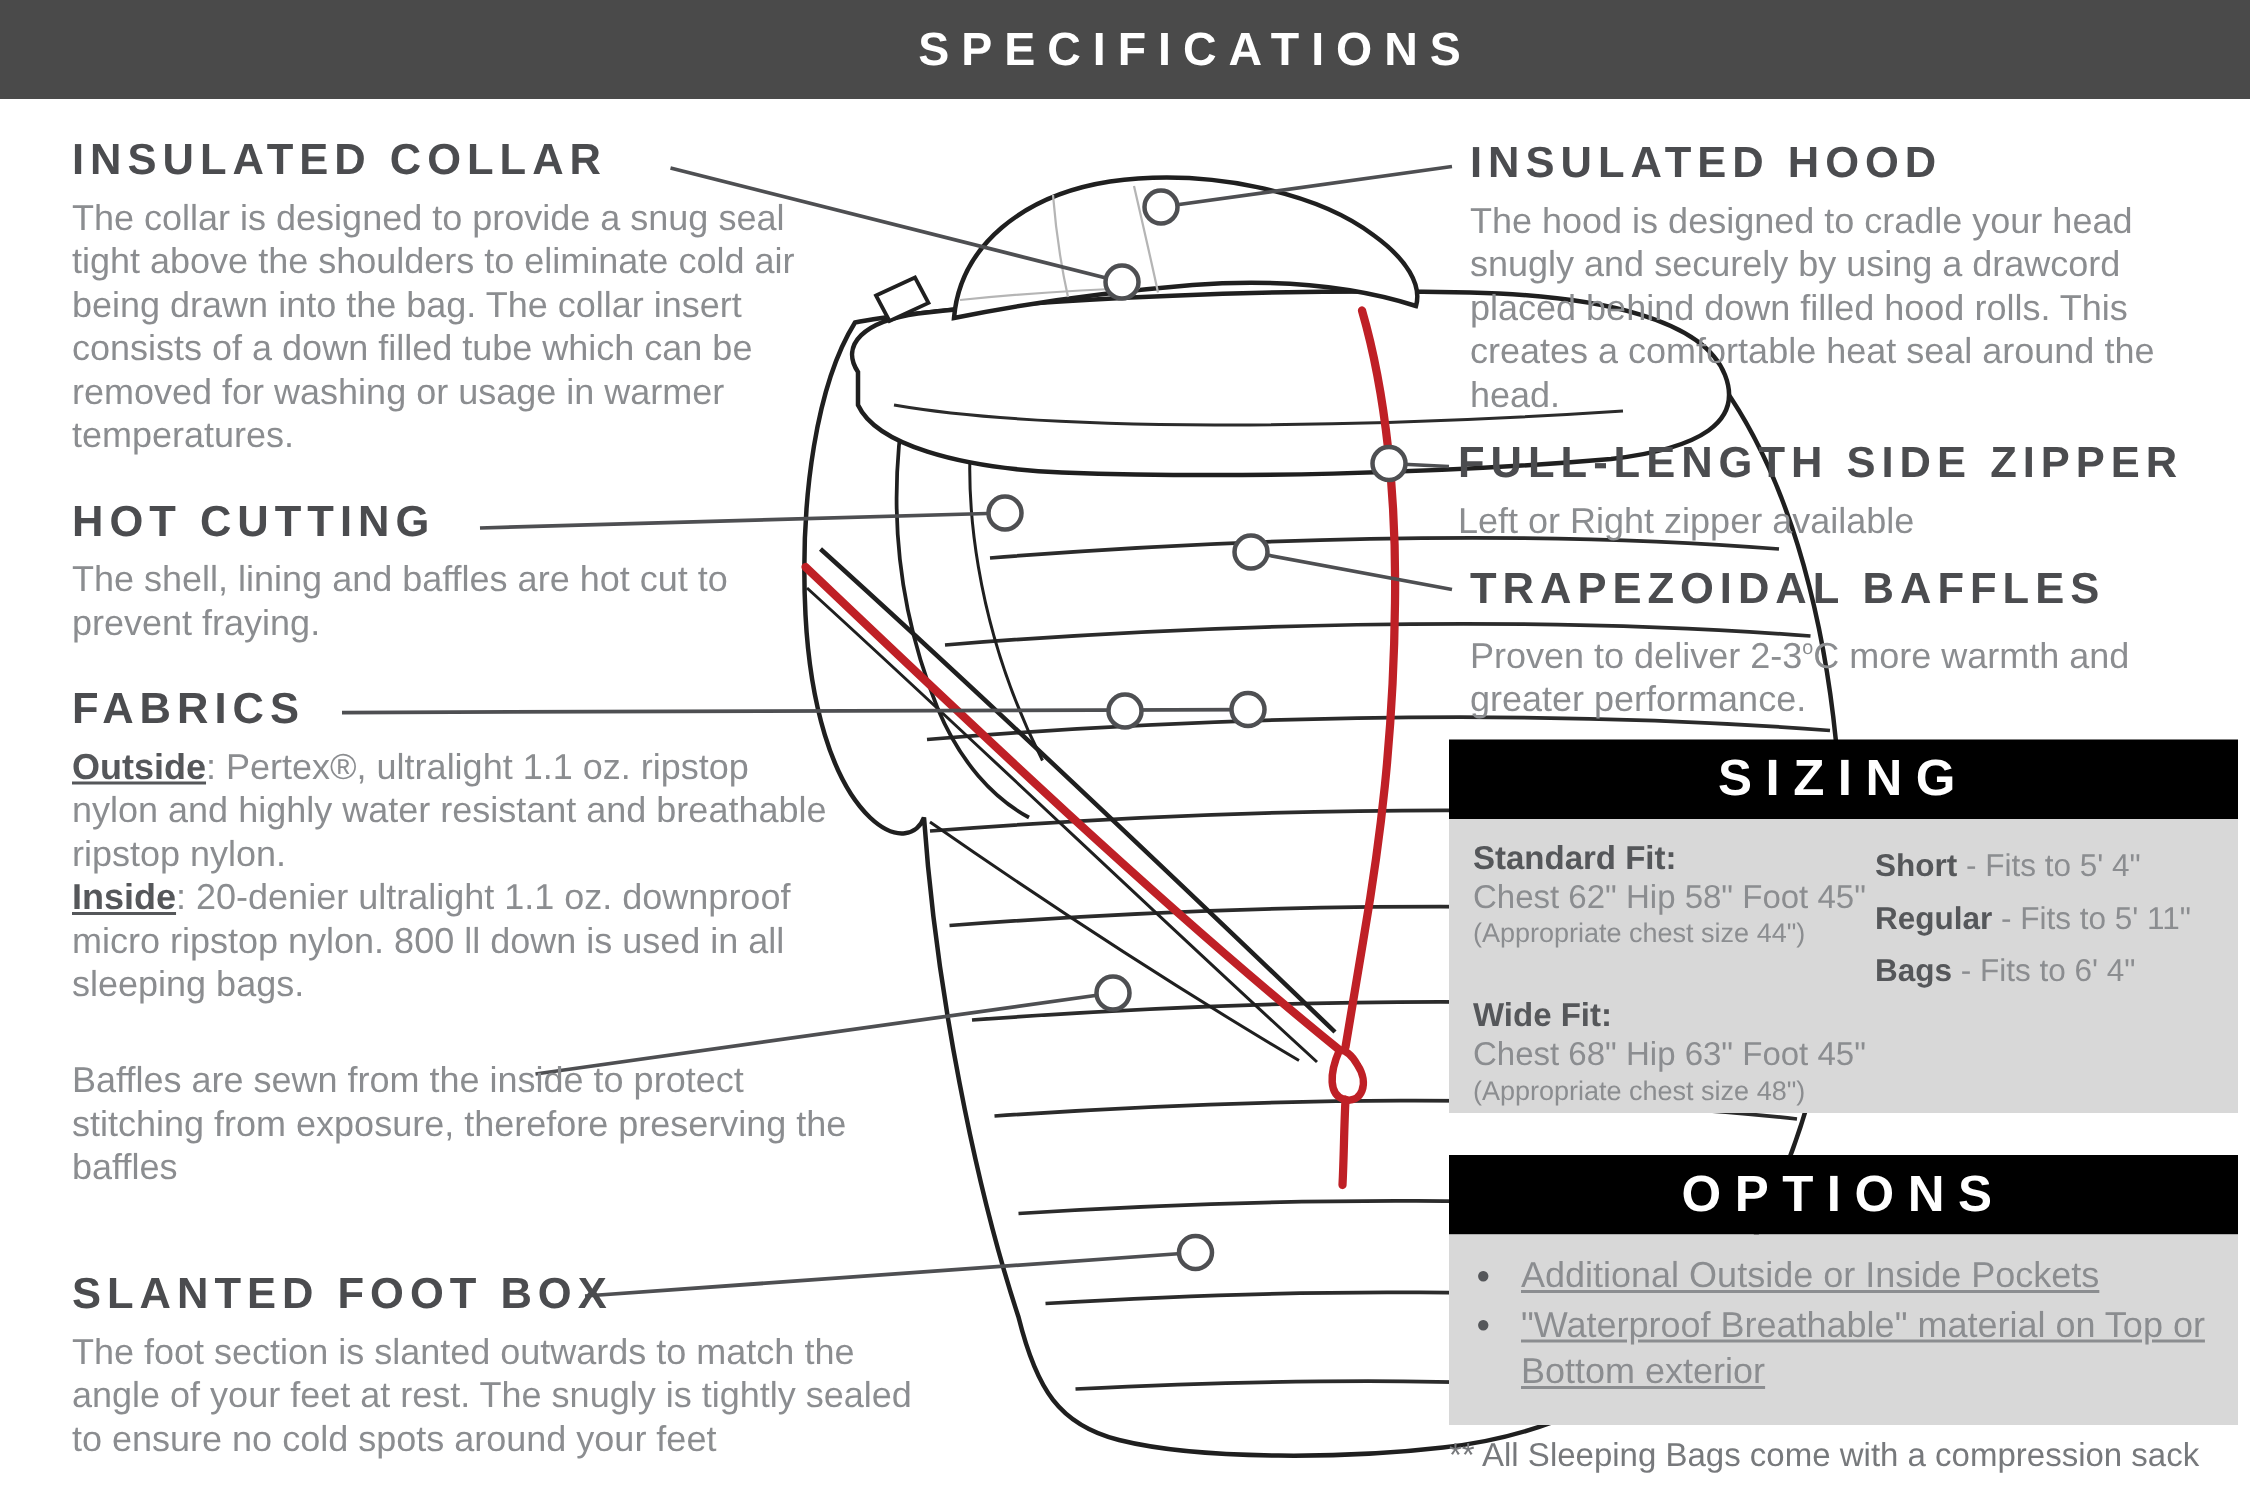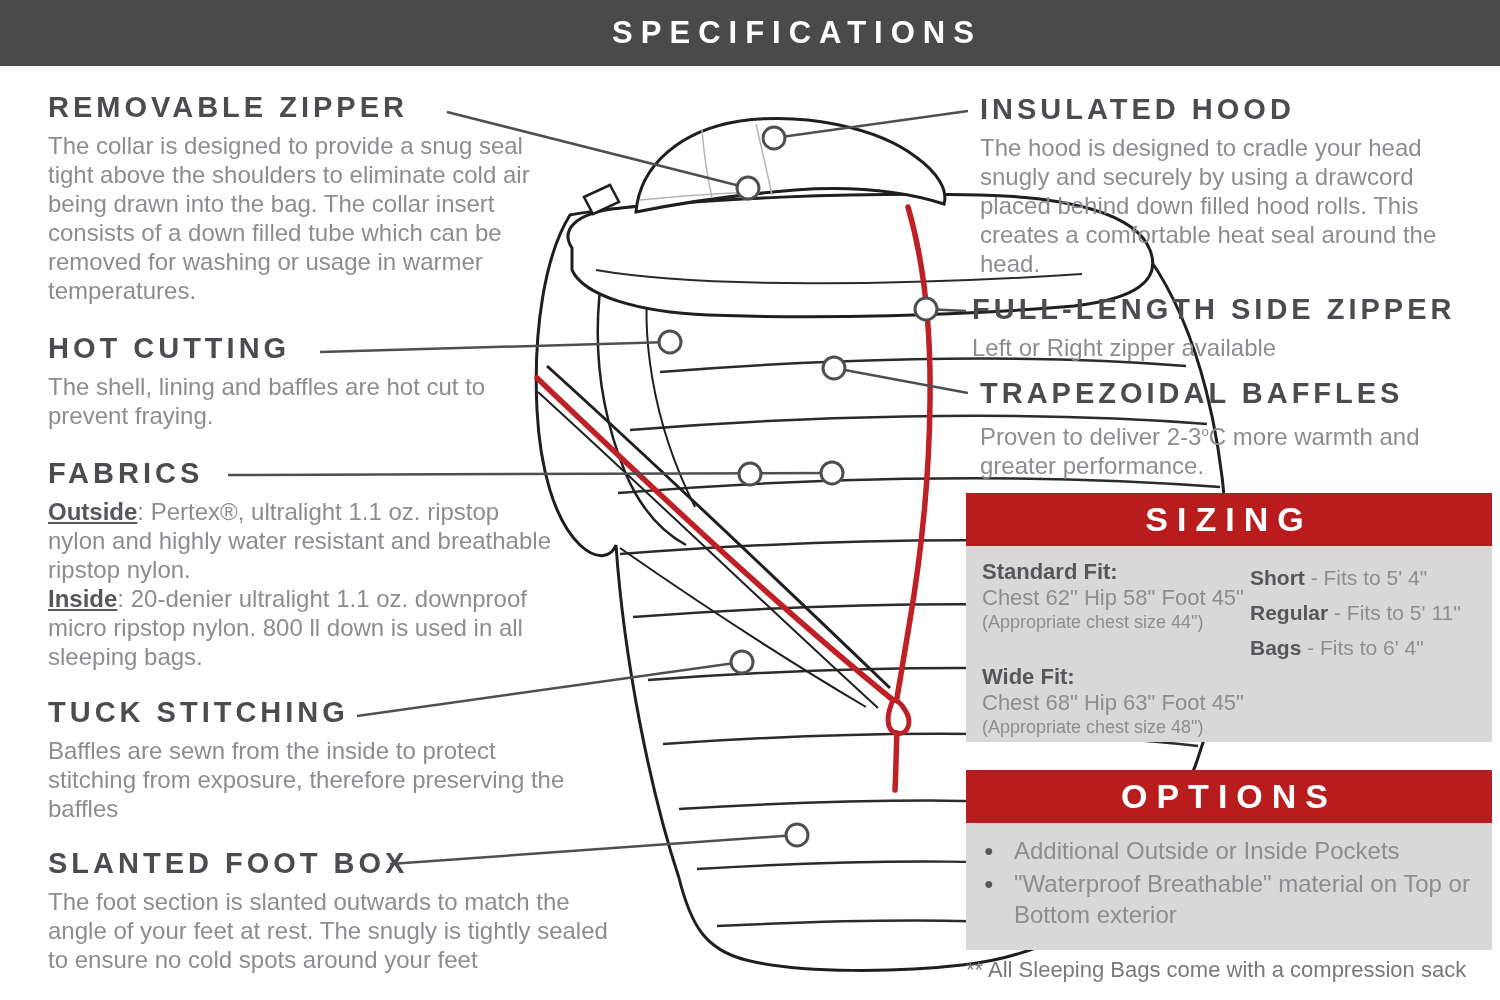--- a/index.html
+++ b/index.html
@@ -19,39 +19,39 @@
 
   
   .feature{position:absolute;z-index:2;}
   .f-head{font-size:29px;font-weight:bold;letter-spacing:4px;color:#4b4c4f;line-height:30px;white-space:nowrap;}
   .f-body{font-size:24px;line-height:29px;color:#8b8d90;margin-top:9px;}
   .f-bold{font-weight:bold;color:#55575a;text-decoration:underline;}
   sup.deg{font-size:0.55em;vertical-align:super;}
 
   
   .panel{position:absolute;left:966px;width:526px;z-index:2;}
-  .panel-head{background:#b91c1c;height:53px;display:flex;align-items:center;justify-content:center;}
+  .panel-head{background:#000000;height:53px;display:flex;align-items:center;justify-content:center;}
   .panel-title{color:#ffffff;font-size:34px;font-weight:bold;letter-spacing:9px;}
   .panel-body{background:#d8d8d8;position:relative;}
 
   .sizing-body{height:196px;}
   .fits-col{position:absolute;left:16px;top:13px;width:266px;}
   .fit-label{font-size:22px;font-weight:bold;color:#55575a;line-height:26px;}
   .fit-dims{font-size:22px;color:#8b8d90;line-height:26px;}
   .fit-note{font-size:18px;color:#8b8d90;line-height:23px;}
   .fit-block + .fit-block{margin-top:30px;}
   .lengths-col{position:absolute;left:284px;top:19px;width:240px;}
   .len-row{font-size:21px;line-height:26px;margin-bottom:9px;white-space:nowrap;}
   .len-label{font-weight:bold;color:#55575a;}
   .len-value{color:#8b8d90;}
 
   .options-body{height:127px;padding-top:12px;box-sizing:border-box;}
   .opt-item{display:flex;font-size:24px;color:#8b8d90;line-height:31px;margin:0 16px 2px 18px;}
   .opt-bullet{width:30px;flex:0 0 30px;color:#55575a;font-size:16px;line-height:31px;}
-  .opt-text{flex:1;}
+  .opt-text{flex:1;text-decoration:underline;}
 
   .footnote{
     position:absolute;left:966px;top:957px;width:534px;z-index:2;
     font-size:22px;color:#77797c;white-space:nowrap;
   }
 </style>
 </head>
 <body>
 
 <div class="topbar">
@@ -119,39 +119,38 @@
     <circle cx="926" cy="309" r="11"></circle>
     <circle cx="834" cy="368" r="11"></circle>
     <circle cx="750" cy="474" r="11"></circle>
     <circle cx="832" cy="473" r="11"></circle>
     <circle cx="742" cy="662" r="11"></circle>
     <circle cx="797" cy="835" r="11"></circle>
   </g>
 </svg>
 
 <div class="feature" style="left:48px;top:92px;width:505px;">
-  <div class="f-head">REMOVABLE ZIPPER</div>
+  <div class="f-head">INSULATED COLLAR</div>
   <div class="f-body">The collar is designed to provide a snug seal tight above the shoulders to eliminate cold air being drawn into the bag.  The collar insert consists of a down filled tube which can be removed for washing or usage in warmer temperatures.</div>
 </div>
 
 <div class="feature" style="left:48px;top:333px;width:505px;">
   <div class="f-head">HOT CUTTING</div>
   <div class="f-body">The shell, lining and baffles are hot cut to prevent fraying.</div>
 </div>
 
 <div class="feature" style="left:48px;top:458px;width:505px;">
   <div class="f-head">FABRICS</div>
   <div class="f-body">
     <div><span class="f-bold">Outside</span><span>: Pertex®, ultralight 1.1 oz. ripstop nylon and highly water resistant and breathable ripstop nylon.</span></div>
     <div><span class="f-bold">Inside</span><span>: 20-denier ultralight 1.1 oz. downproof micro ripstop nylon. 800 ll down is used in all sleeping bags.</span></div>
   </div>
 </div>
 
 <div class="feature" style="left:48px;top:697px;width:540px;">
-  <div class="f-head">TUCK STITCHING</div>
   <div class="f-body">Baffles are sewn from the inside to protect stitching from exposure, therefore preserving the baffles</div>
 </div>
 
 <div class="feature" style="left:48px;top:848px;width:565px;">
   <div class="f-head">SLANTED FOOT BOX</div>
   <div class="f-body">The foot section is slanted outwards to match the angle of your feet at rest.  The snugly is tightly sealed to ensure no cold spots around your feet</div>
 </div>
 
 <div class="feature" style="left:980px;top:94px;width:490px;">
   <div class="f-head">INSULATED HOOD</div>

